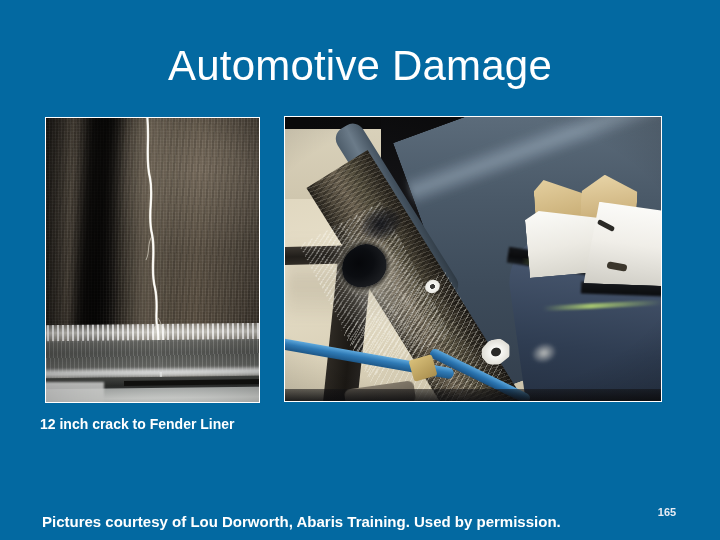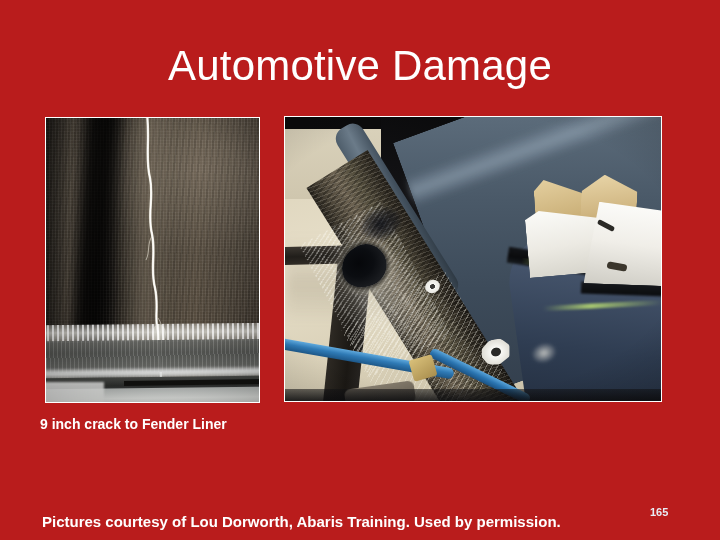--- a/index.html
+++ b/index.html
@@ -12,21 +12,21 @@
     height: 540px;
     position: relative;
     overflow: hidden;
     font-family: "Liberation Sans", sans-serif;
     -webkit-font-smoothing: antialiased;
   }
 
   .slide {
     position: absolute;
     inset: 0;
-    background: #b91c1c;
+    background: #0369a1;
   }
 
   
   .slide-title {
     position: absolute;
     left: 0;
     top: 41px;
     width: 720px;
     text-align: center;
     color: #ffffff;
@@ -436,21 +436,21 @@
     white-space: nowrap;
     line-height: 18px;
     margin-left: 16px;
   }
 
   .page-number {
     position: absolute;
     left: 650px;
     top: 506px;
     width: 34px;
-    text-align: left;
+    text-align: center;
     color: #e8ecf4;
     font-size: 11px;
     font-weight: bold;
     line-height: 13px;
   }
 </style>
 </head>
 <body>
 
 <div class="slide">
@@ -530,19 +530,19 @@
     <div class="ph-layer rc-white-smear"></div>
 
     <div class="ph-layer rc-tube"></div>
     <div class="ph-layer rc-tube2"></div>
     <div class="ph-layer rc-clamp"></div>
     <div class="ph-layer rc-floorpiece"></div>
     <div class="ph-layer rc-bottom-dark"></div>
     <div class="ph-layer rc-vignette"></div>
   </div>
 
-  <div class="caption caption-left">9 inch crack to Fender Liner</div>
+  <div class="caption caption-left">12 inch crack to Fender Liner</div>
 
   <div class="credit">Pictures courtesy of Lou Dorworth, Abaris Training. Used by permission.</div>
 
   <div class="page-number">165</div>
 
 </div>
 
 </body></html>

